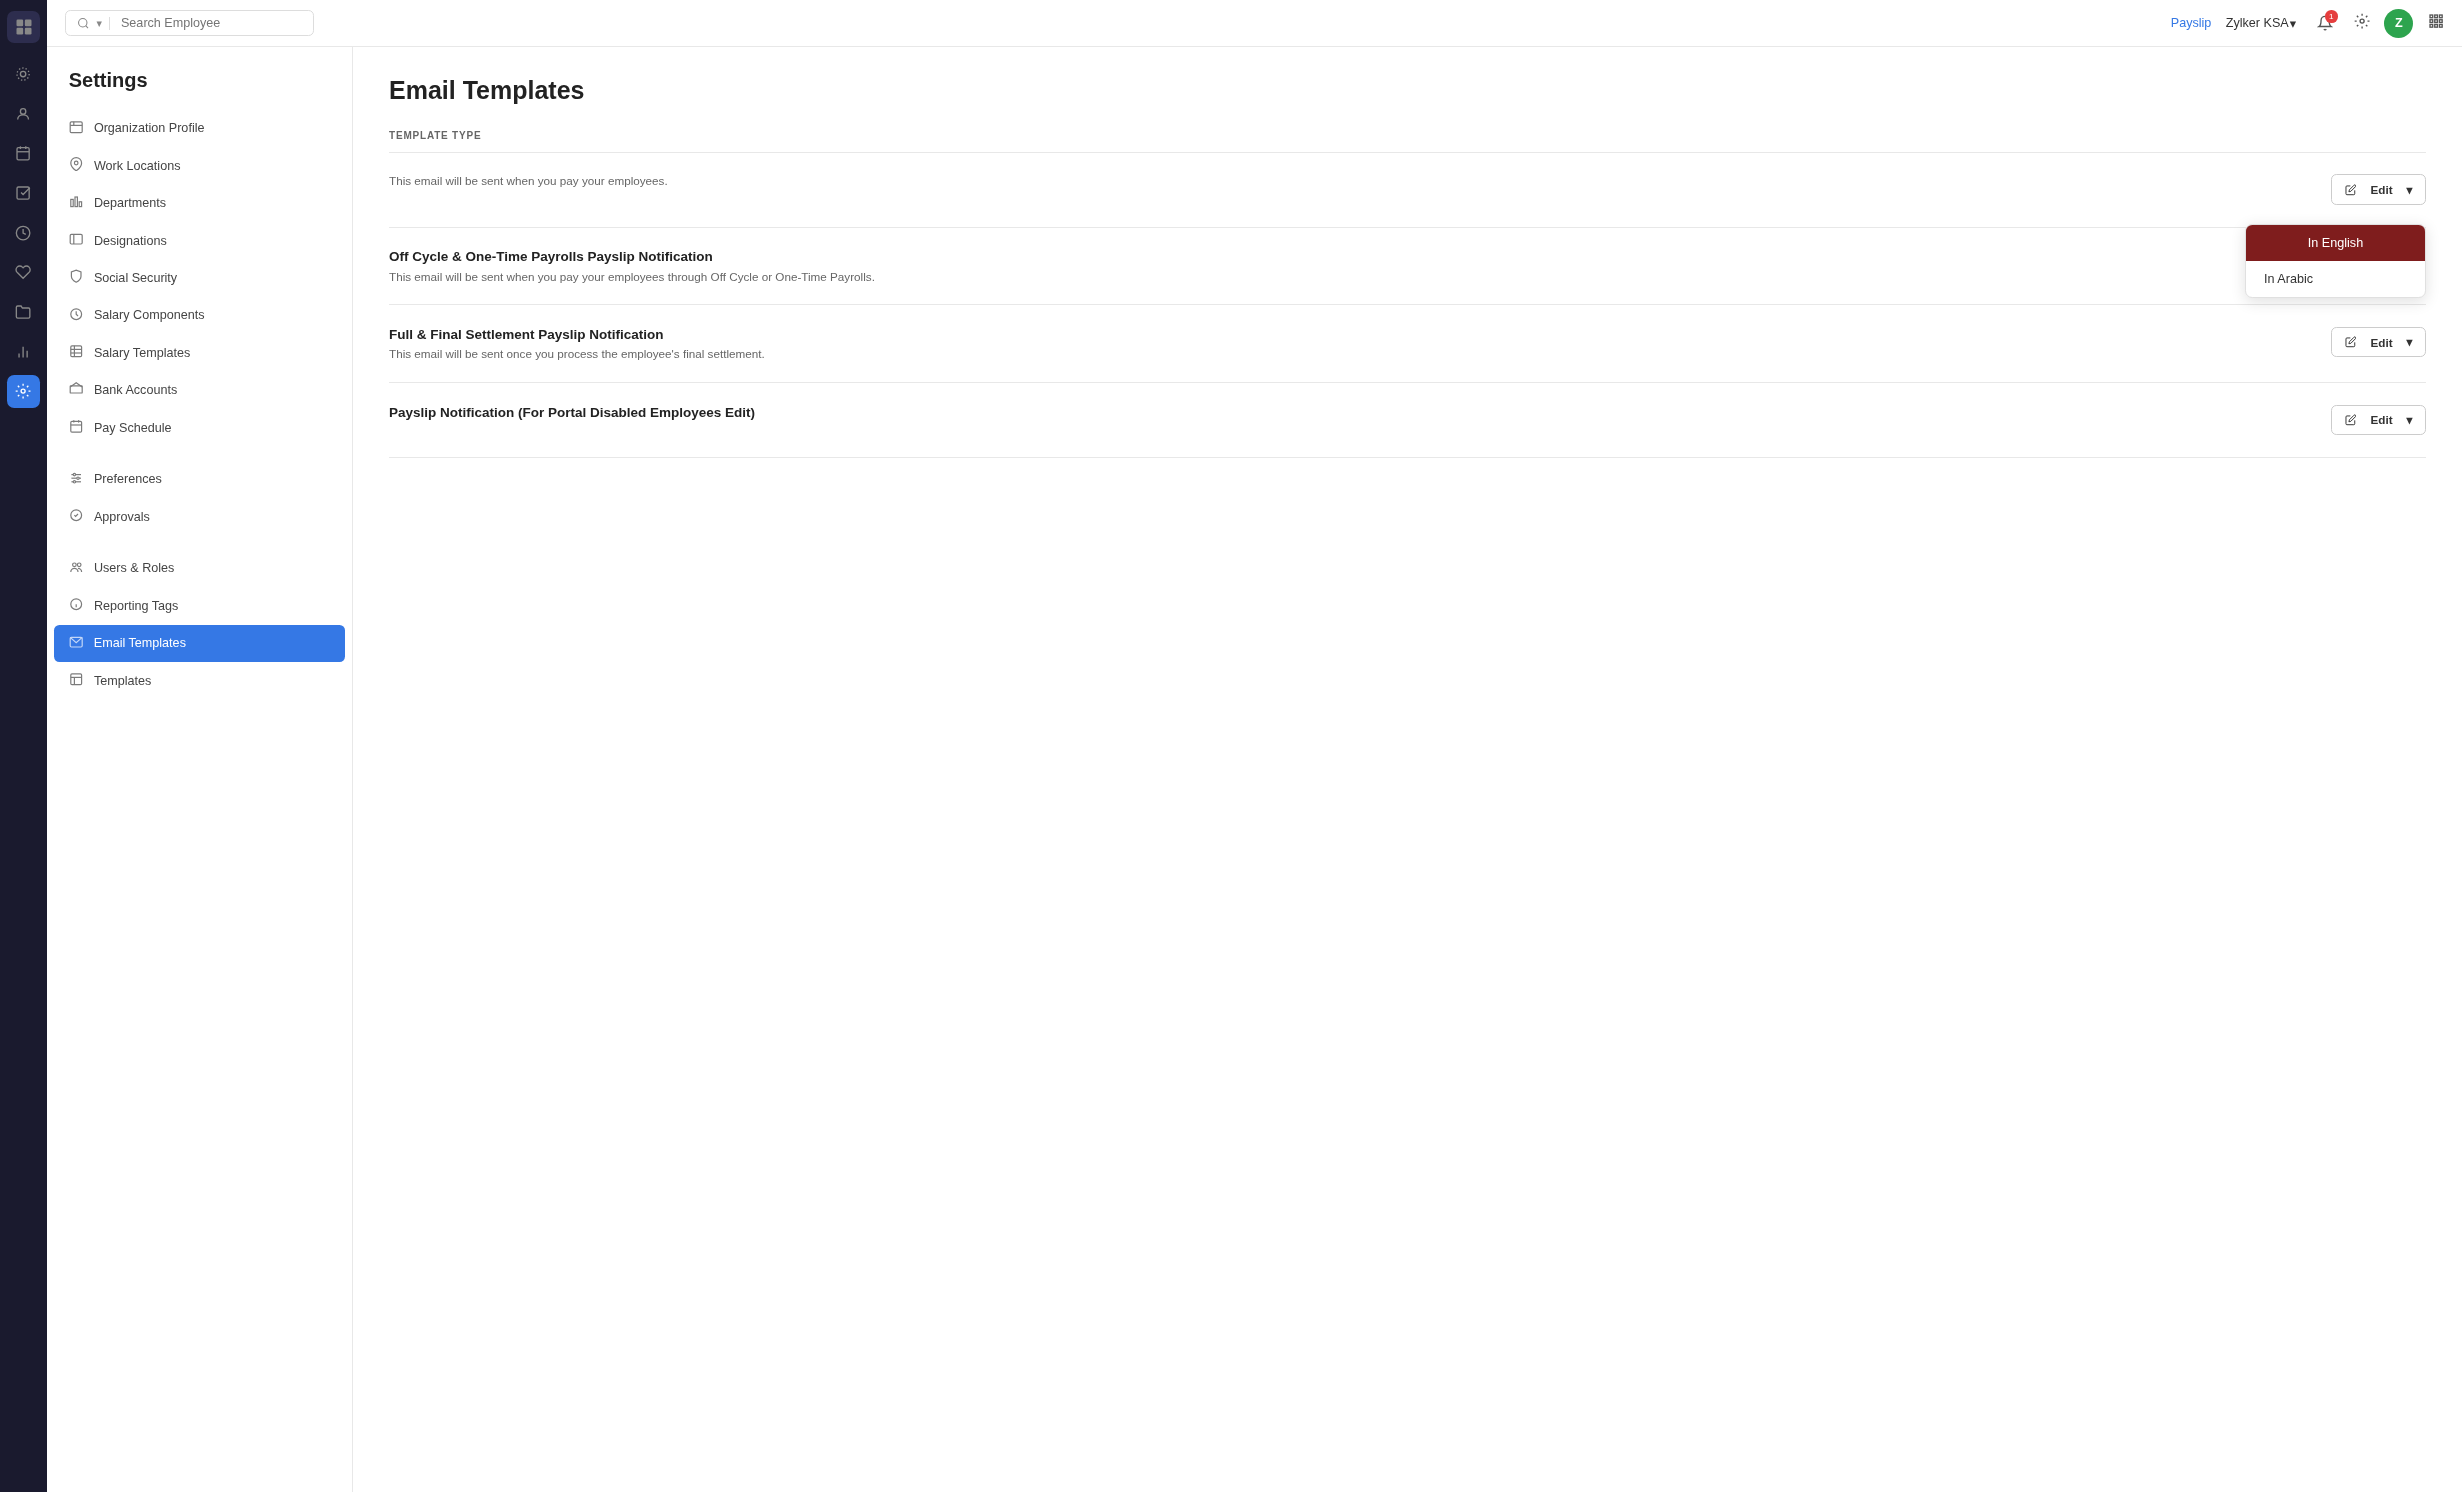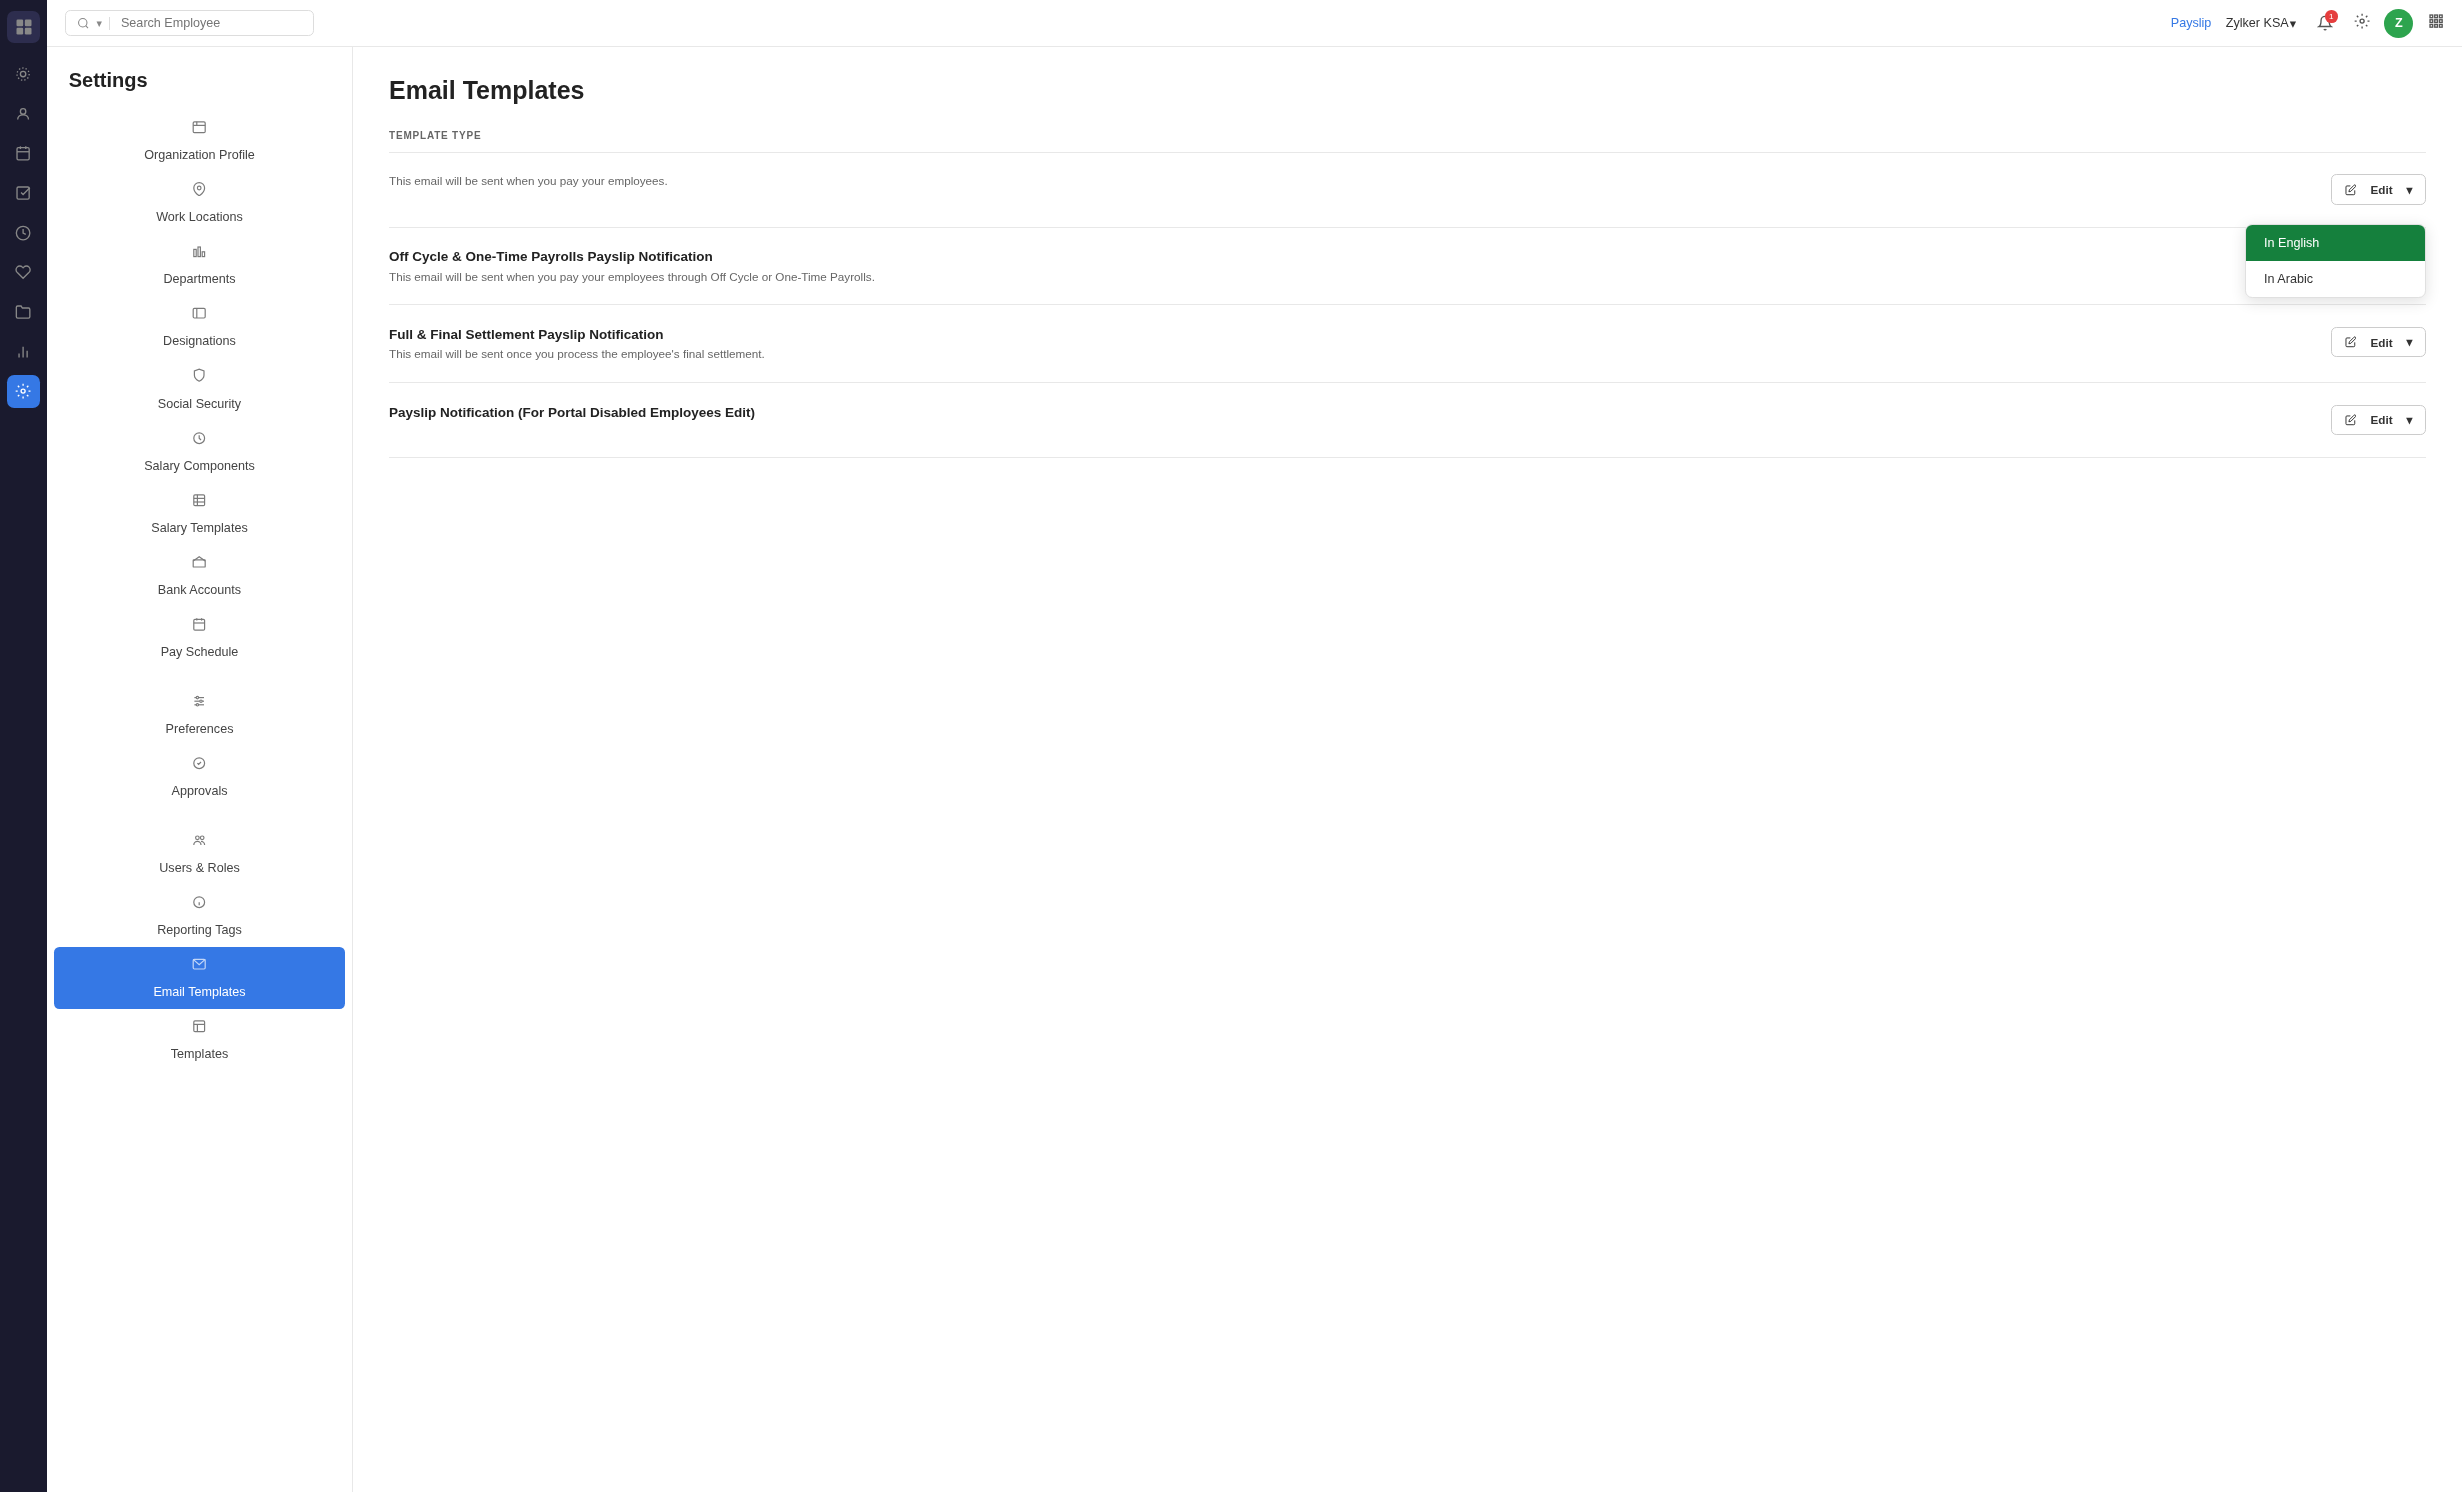--- a/index.html
+++ b/index.html
@@ -104,21 +104,20 @@
       font-size: 20px; font-weight: 600; color: #222;
       padding: 0 21.7px 18px;
     }
     .sidebar-item {
       display: flex; align-items: center; gap: 10.8px;
       padding: 10px 21.7px;
       font-size: 12.6px; color: #444;
       cursor: pointer;
       border-radius: 0;
       transition: background 0.15s;
-      flex-direction: column;
     }
     .sidebar-item.active {
       background: #3578e5; color: #fff; border-radius: 5.4px;
       margin: 0 7.2px; padding: 10px 14.4px;
     }
     .sidebar-item .item-icon { font-size: 14.4px; flex-shrink: 0; color: inherit; opacity: 0.7; }
     .sidebar-divider { height: 14.4px; }
 
     
     .main-content { flex: 1; overflow-y: auto; background: #fff; padding: 29px 36px; position: relative; }
@@ -158,21 +157,21 @@
       box-shadow: 0 3.6px 14.4px rgba(0,0,0,0.12);
       z-index: 100;
       min-width: 181px;
       overflow: hidden;
     }
     .dropdown-item {
       padding: 10.8px 18px;
       font-size: 12.6px; color: #333;
       cursor: pointer;
     }
-    .dropdown-item.selected { background: #15803d; color: #fff; }
+    .dropdown-item.selected { background: #7f1d1d; color: #fff; text-align: center; }
   </style>
 </head>
 <body>
 
 <div class="nav-rail">
   <div class="nav-rail-logo">
     <svg width="20" height="20" viewBox="0 0 24 24" fill="none">
       <rect x="3" y="3" width="8" height="8" rx="1.5" fill="#888"></rect>
       <rect x="13" y="3" width="8" height="8" rx="1.5" fill="#888"></rect>
       <rect x="3" y="13" width="8" height="8" rx="1.5" fill="#888"></rect>

